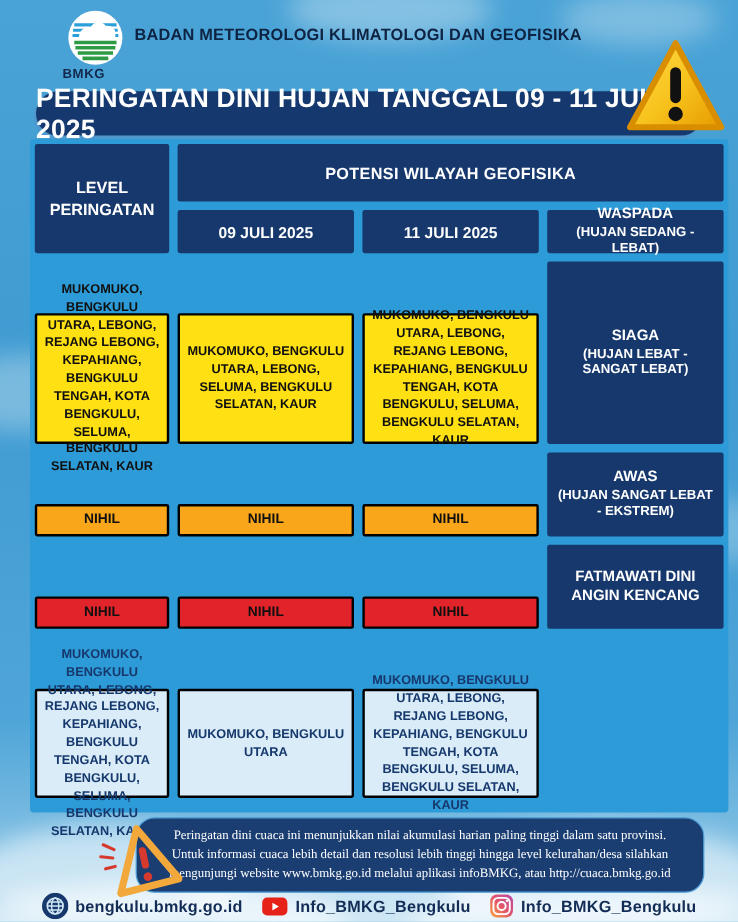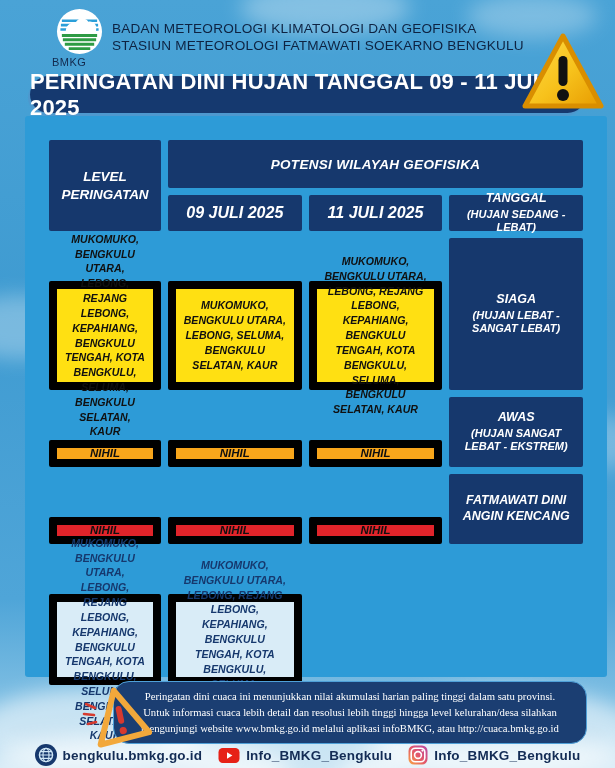--- a/index.html
+++ b/index.html
@@ -24,51 +24,51 @@
   .c6{left:160px;top:702px;width:260px;height:90px;opacity:.50;}
   .c7{left:370px;top:688px;width:270px;height:92px;opacity:.55;}
   .c8{left:-30px;top:736px;width:320px;height:70px;opacity:.6;}
   .c9{left:340px;top:738px;width:330px;height:72px;opacity:.6;}
 
   .layer{position:absolute;z-index:1;}
 
   
   .logo{left:52px;top:8px;width:54px;text-align:center;}
   .logo-circle{width:47px;height:47px;margin:0 auto;display:block;}
-  .logo-label{font-size:11px;font-weight:normal;color:#12294D;letter-spacing:.5px;margin-top:1px;text-align:left;}
-  .org-title{left:112px;top:21px;width:440px;font-weight:normal;font-size:13.6px;line-height:1.22;color:var(--title);letter-spacing:.2px;}
+  .logo-label{font-size:11px;font-weight:bold;color:#12294D;letter-spacing:.5px;margin-top:1px;text-align:left;}
+  .org-title{left:112px;top:21px;width:440px;font-weight:bold;font-size:13.6px;line-height:1.22;color:var(--title);letter-spacing:.2px;}
   .warn-tri{right:7px;top:28px;z-index:3;}
 
   
   .banner{
     left:30px;top:76px;width:556px;height:37px;background:var(--banner);
     border-radius:20px;display:flex;align-items:center;justify-content:center;
     box-shadow:-2px 3px 0 rgba(80,150,205,.85);z-index:2;
   }
   .banner span{color:#ffffff;font-weight:bold;font-size:22px;letter-spacing:.2px;}
 
   
   .table-frame{
     left:25px;top:116px;width:582px;height:561px;background:var(--frame);
-    border-radius:3px;padding:24px;z-index:2;font-style:italic;
+    border-radius:3px;padding:4px;z-index:2;
   }
   .grid{
     display:grid;width:100%;height:100%;
     grid-template-columns:112px 1fr 1fr 1fr;
     grid-template-rows:48px 36px 152px 70px 70px 134px;
     gap:7px;
   }
   .cell{display:flex;flex-direction:column;align-items:center;justify-content:center;text-align:center;border-radius:2px;padding:4px 6px;}
   .navy-cell{background:var(--navy);color:#fff;font-weight:bold;}
   .level-head{grid-column:1;grid-row:1/3;font-size:13.5px;line-height:1.3;}
   .impact-head{grid-column:2/5;grid-row:1;font-size:13.5px;letter-spacing:.3px;}
-  .date-cell{font-size:16px;}
+  .date-cell{font-size:13px;}
   .level-cell .level-name{font-size:12.5px;line-height:1.25;}
   .level-cell .level-sub{font-size:11px;line-height:1.25;margin-top:1px;}
-  .sev{border:8px solid #000000;font-weight:bold;font-size:10.6px;line-height:1.4;color:#101010;margin-top:43px;}
+  .sev{border:2px solid #000000;font-weight:bold;font-size:10.6px;line-height:1.4;color:#101010;margin-top:43px;}
   .sev-yellow{background:var(--yellow);}
   .sev-orange{background:var(--orange);font-size:11.5px;}
   .sev-red{background:var(--red);font-size:11.5px;}
   .sev-light{background:var(--lightcell);color:var(--navy);}
 
   
   .disclaimer{
     left:113px;top:681px;width:474px;min-height:62px;background:var(--discnavy);
     border:1.5px solid #4FA0D8;border-radius:16px;padding:6px 18px 7px;
     color:#fff;font-family:"Liberation Serif", serif;font-size:10.7px;line-height:1.5;
@@ -99,21 +99,20 @@
     <circle cx="24" cy="24" r="23" fill="#ffffff"></circle>
     <path d="M6 13 h36 M5 17.5 h38 M4.5 22 h39" stroke="#2B9FD9" stroke-width="2.6" fill="none"></path>
     <path d="M10 24 c0-6 5-10 10-9 c2-5 10-6 13-1 c5-1 9 3 8 8 c0 3-3 5-6 5 l-22 0 c-2 0-3-1-3-3z" fill="#ffffff"></path>
     <path d="M6 28 h36 M7 32.5 h34 M9 37 h30 M13 41.5 h22" stroke="#2E9B44" stroke-width="3" fill="none"></path>
   </svg>
   <div class="logo-label">BMKG</div>
 </div>
 
 <div class="layer org-title">
   <div>BADAN METEOROLOGI KLIMATOLOGI DAN GEOFISIKA</div>
-  <div>STASIUN METEOROLOGI FATMAWATI SOEKARNO BENGKULU</div>
 </div>
 
 <svg class="layer warn-tri" width="90" height="94" viewBox="0 0 90 94">
   <defs>
     <linearGradient id="triGrad" x1="0" y1="0" x2="1" y2="1">
       <stop offset="0" stop-color="#FFDC4A"></stop>
       <stop offset="0.55" stop-color="#F7C21C"></stop>
       <stop offset="1" stop-color="#E79B00"></stop>
     </linearGradient>
   </defs>
@@ -128,21 +127,21 @@
 
 <div class="layer table-frame">
   <div class="grid">
     <div class="cell navy-cell level-head">LEVEL PERINGATAN</div>
     <div class="cell navy-cell impact-head">POTENSI WILAYAH GEOFISIKA</div>
 
     <div class="cell navy-cell date-cell">09 JULI 2025</div>
     <div class="cell navy-cell date-cell">11 JULI 2025</div>
 
     <div class="cell navy-cell level-cell">
-      <div class="level-name">TANGGAL</div>
+      <div class="level-name">WASPADA</div>
       <div class="level-sub">(HUJAN SEDANG - LEBAT)</div>
     </div>
     <div class="cell sev sev-yellow">MUKOMUKO, BENGKULU UTARA, LEBONG, REJANG LEBONG, KEPAHIANG, BENGKULU TENGAH, KOTA BENGKULU, SELUMA, BENGKULU SELATAN, KAUR</div>
     <div class="cell sev sev-yellow">MUKOMUKO, BENGKULU UTARA, LEBONG, SELUMA, BENGKULU SELATAN, KAUR</div>
     <div class="cell sev sev-yellow">MUKOMUKO, BENGKULU UTARA, LEBONG, REJANG LEBONG, KEPAHIANG, BENGKULU TENGAH, KOTA BENGKULU, SELUMA, BENGKULU SELATAN, KAUR</div>
 
     <div class="cell navy-cell level-cell">
       <div class="level-name">SIAGA</div>
       <div class="level-sub">(HUJAN LEBAT - SANGAT LEBAT)</div>
     </div>
@@ -155,20 +154,21 @@
       <div class="level-sub">(HUJAN SANGAT LEBAT - EKSTREM)</div>
     </div>
     <div class="cell sev sev-red">NIHIL</div>
     <div class="cell sev sev-red">NIHIL</div>
     <div class="cell sev sev-red">NIHIL</div>
 
     <div class="cell navy-cell level-cell">
       <div class="level-name">FATMAWATI DINI ANGIN KENCANG</div>
     </div>
     <div class="cell sev sev-light">MUKOMUKO, BENGKULU UTARA, LEBONG, REJANG LEBONG, KEPAHIANG, BENGKULU TENGAH, KOTA BENGKULU, SELUMA, BENGKULU SELATAN, KAUR</div>
+    <div class="cell sev sev-light">MUKOMUKO, BENGKULU UTARA</div>
     <div class="cell sev sev-light">MUKOMUKO, BENGKULU UTARA, LEBONG, REJANG LEBONG, KEPAHIANG, BENGKULU TENGAH, KOTA BENGKULU, SELUMA, BENGKULU SELATAN, KAUR</div>
   </div>
 </div>
 
 <div class="layer disclaimer">Peringatan dini cuaca ini menunjukkan nilai akumulasi harian paling tinggi dalam satu provinsi. Untuk informasi cuaca lebih detail dan resolusi lebih tinggi hingga level kelurahan/desa silahkan mengunjungi website www.bmkg.go.id melalui aplikasi infoBMKG, atau http://cuaca.bmkg.go.id</div>
 
 <svg class="layer sketch" width="72" height="70" viewBox="0 0 72 70">
   <g transform="rotate(-12 40 38)">
     <path d="M40 8 L66 56 L16 58 Z" fill="none" stroke="#F2A83B" stroke-width="6" stroke-linejoin="round"></path>
     <rect x="38" y="24" width="6" height="18" rx="3" fill="#D63A2F"></rect>

